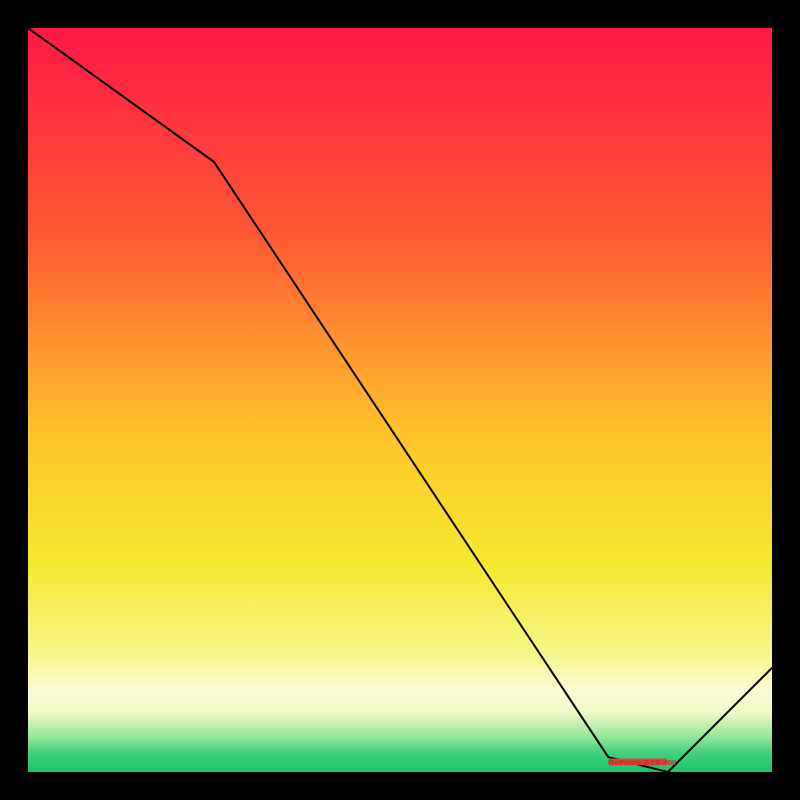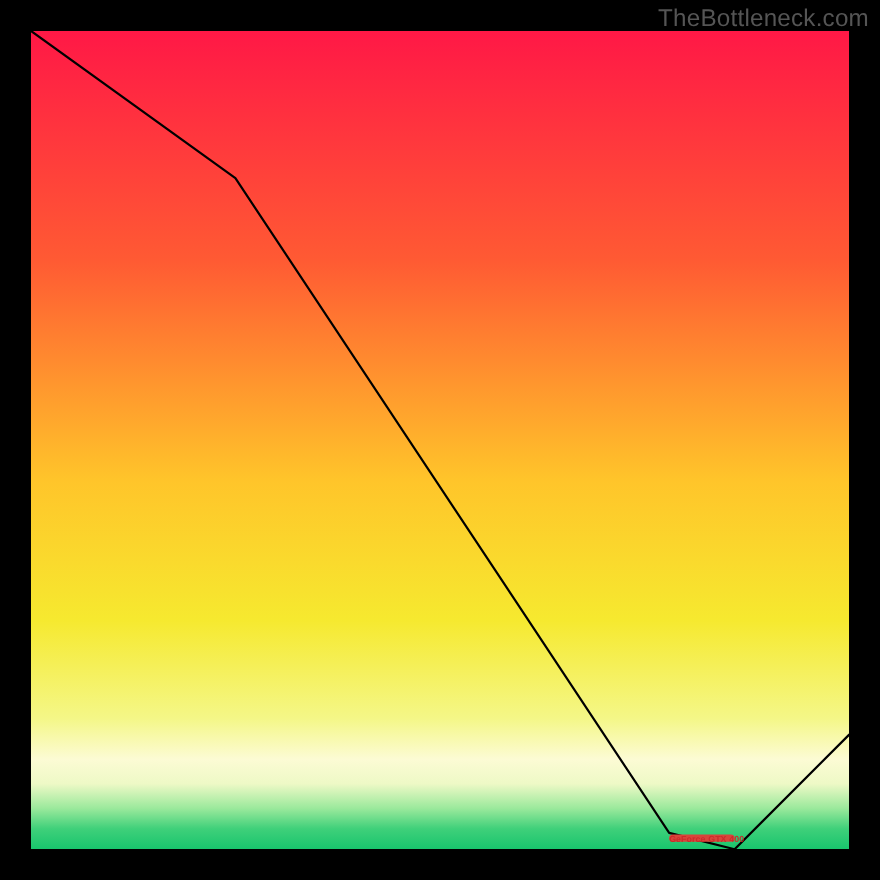--- a/index.html
+++ b/index.html
@@ -46,21 +46,20 @@
     color: #cc2b2b;
     letter-spacing: 0.1px;
     white-space: nowrap;
   }
 </style>
 </head>
 <body>
 
 <div class="frame">
 
-  <div class="watermark">TheBottleneck.com</div>
 
   <div class="plot">
     <svg viewBox="0 0 100 100" preserveAspectRatio="none">
       <defs>
         <linearGradient id="bg-grad" x1="0" y1="0" x2="0" y2="1">
             <stop offset="0%" stop-color="#ff1846"></stop>
             <stop offset="28.000000000000004%" stop-color="#ff5a33"></stop>
             <stop offset="55.00000000000001%" stop-color="#ffc52a"></stop>
             <stop offset="72%" stop-color="#f6e92f"></stop>
             <stop offset="84%" stop-color="#f4f787"></stop>

